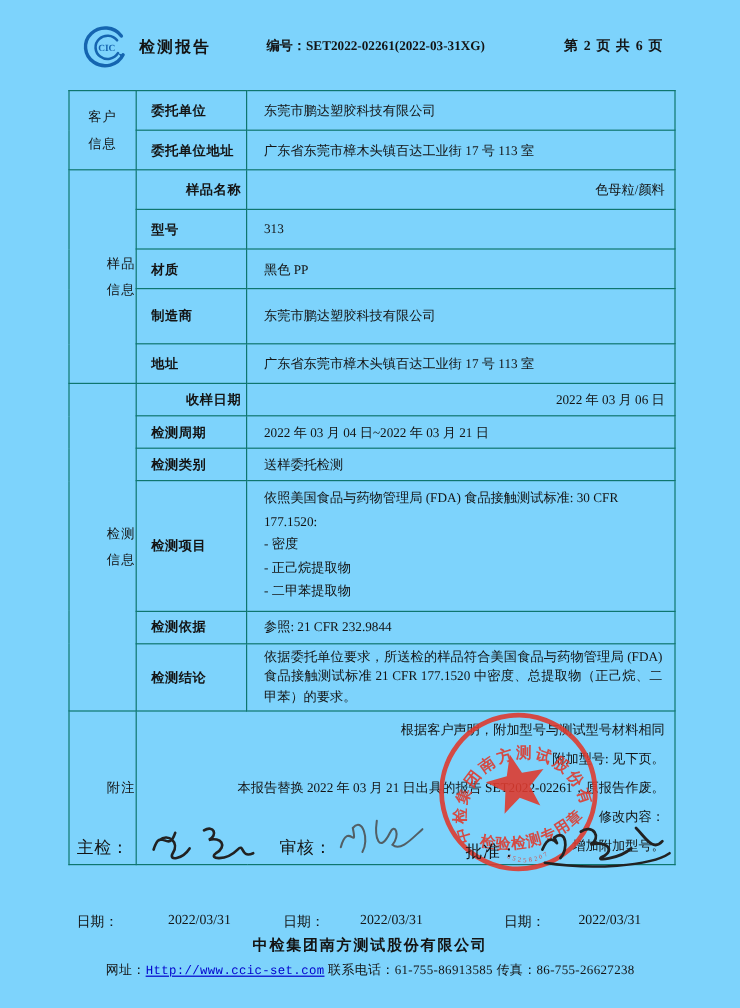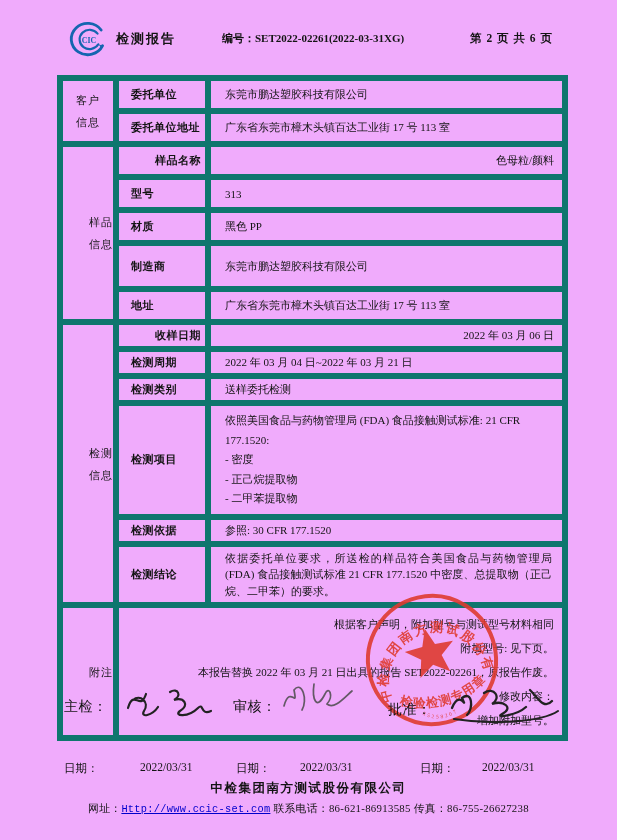--- a/index.html
+++ b/index.html
@@ -1,28 +1,28 @@
 <!DOCTYPE html>
 <html><head>
 <meta charset="utf-8">
 <style>
   * { margin:0; padding:0; box-sizing:border-box; }
   body { background:#fff; font-family:"Liberation Serif","DejaVu Serif",serif; }
-  .page { position:relative; width:617px; height:840px; background:#f0abfc; overflow:hidden; color:#141414; }
+  .page { position:relative; width:617px; height:840px; background:#7dd3fc; overflow:hidden; color:#141414; }
 
   
   .logo { position:absolute; left:68px; top:20px; width:42px; height:40px; }
   .hdr-title { position:absolute; left:116px; top:30px; font-size:13px; font-weight:bold; letter-spacing:2px; }
   .hdr-no { position:absolute; left:222px; top:31px; font-size:11px; font-weight:bold; }
   .hdr-page { position:absolute; left:470px; top:31px; font-size:11.5px; font-weight:bold; letter-spacing:1px;text-align:center; }
 
   
   table.report { position:absolute; left:57px; top:75px; width:505px; border-collapse:collapse; table-layout:fixed; }
   table.report { border:1.5px solid #7e7e7e; }
-  table.report td { border:6px solid #0f766e; font-size:11px; vertical-align:middle; }
+  table.report td { border:1px solid #0f766e; font-size:11px; vertical-align:middle; }
   tr.sec-top td { border-top:1.6px solid #7e7e7e;text-align:right; }
   td.group { text-align:center; white-space:pre-line; line-height:22px; font-size:11.5px; letter-spacing:1px; }
   td.label { padding:3px 4px 3px 12px; letter-spacing:0.5px;font-weight:bold; }
   td.value { padding:3px 8px 3px 14px; }
   td.pre { white-space:pre-line; }
   td.items { line-height:19.5px; padding-top:5px; padding-bottom:5px; vertical-align:top; }
   td.concl { line-height:16.5px; text-align:justify; padding-right:10px; }
   td.remarks { line-height:24px; vertical-align:top; padding-top:4px; }
 
   
@@ -106,29 +106,29 @@
       <tr style="height:27px">
         <td class="label">检测周期</td>
         <td class="value">2022 年 03 月 04 日~2022 年 03 月 21 日</td>
       </tr>
       <tr style="height:27px">
         <td class="label">检测类别</td>
         <td class="value">送样委托检测</td>
       </tr>
       <tr style="height:85px">
         <td class="label">检测项目</td>
-        <td class="value pre items">依照美国食品与药物管理局 (FDA) 食品接触测试标准: 21 CFR
+        <td class="value pre items">依照美国食品与药物管理局 (FDA) 食品接触测试标准: 30 CFR
 177.1520:
 - 密度
 - 正己烷提取物
 - 二甲苯提取物</td>
       </tr>
       <tr style="height:27px">
         <td class="label">检测依据</td>
-        <td class="value">参照: 30 CFR 177.1520</td>
+        <td class="value">参照: 21 CFR 232.9844</td>
       </tr>
       <tr style="height:50px">
         <td class="label">检测结论</td>
         <td class="value concl">依据委托单位要求，所送检的样品符合美国食品与药物管理局 (FDA) 食品接触测试标准 21 CFR 177.1520 中密度、总提取物（正己烷、二甲苯）的要求。</td>
       </tr>
 
       <tr class="sec-top" style="height:120px">
         <td class="group">附注</td>
         <td class="value pre remarks" colspan="2">根据客户声明，附加型号与测试型号材料相同
 附加型号: 见下页。
@@ -179,17 +179,17 @@
   <div class="date-value" style="left:140px; top:761px;">2022/03/31</div>
   <div class="date-label" style="left:236px; top:761px;">日期：</div>
   <div class="date-value" style="left:300px; top:761px;">2022/03/31</div>
   <div class="date-label" style="left:420px; top:761px;">日期：</div>
   <div class="date-value" style="left:482px; top:761px;">2022/03/31</div>
 
   <div class="footer">
     <div class="company">中检集团南方测试股份有限公司</div>
     <div class="line">
       <span>网址：</span><a class="weblink" href="#">Http://www.ccic-set.com</a>
-      <span>联系电话：86-621-86913585  传真：86-755-26627238</span>
+      <span>联系电话：61-755-86913585  传真：86-755-26627238</span>
     </div>
   </div>
 
 </div>
 
 </body></html>

